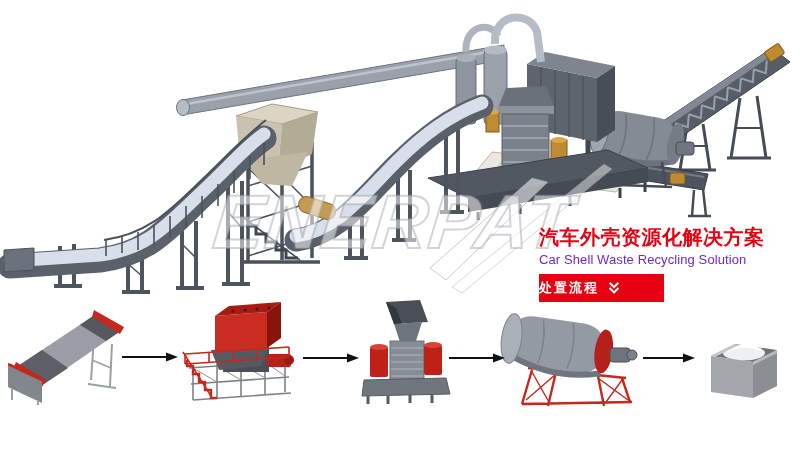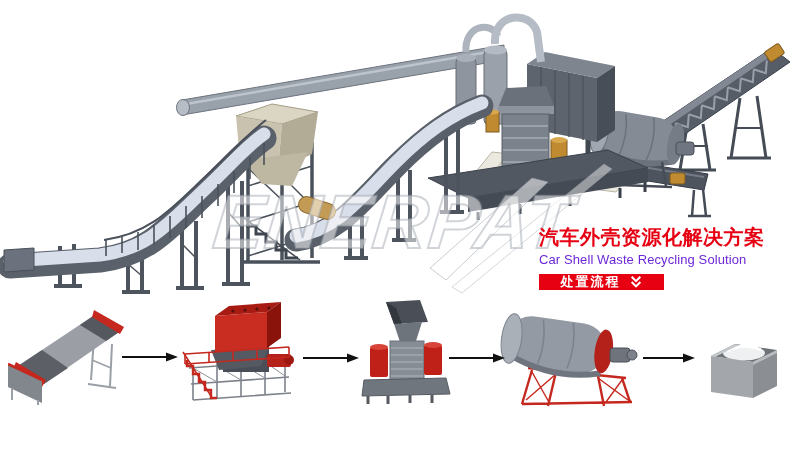--- a/index.html
+++ b/index.html
@@ -20,22 +20,22 @@
   .hero{position:absolute;left:539px;top:226px;z-index:3;width:245px;}
   .hero-title{
     margin:0;font-size:20px;font-weight:800;color:#e60012;
     letter-spacing:0.5px;white-space:nowrap;line-height:1.15;
   }
   .hero-sub{
     margin-top:3px;font-size:13px;font-weight:500;color:#6d28d9;
     white-space:nowrap;letter-spacing:0.1px;
   }
   .hero-btn{
-    margin-top:7px;width:125px;height:16px;background:#e60012;color:#ffffff;
-    display:flex;align-items:center;justify-content:center;gap:8px;
+    margin-top:7px;width:125px;height:28px;background:#e60012;color:#ffffff;
+    display:flex;align-items:center;justify-content:flex-start;gap:8px;
     font-size:13px;font-weight:700;letter-spacing:2px;cursor:pointer;
   }
   .flow{position:absolute;left:0;top:295px;width:800px;height:155px;z-index:3;}
   .flow-item{position:absolute;}
   .arrow{position:absolute;z-index:3;}
 </style>
 </head>
 <body>
 
 <div class="stage">

